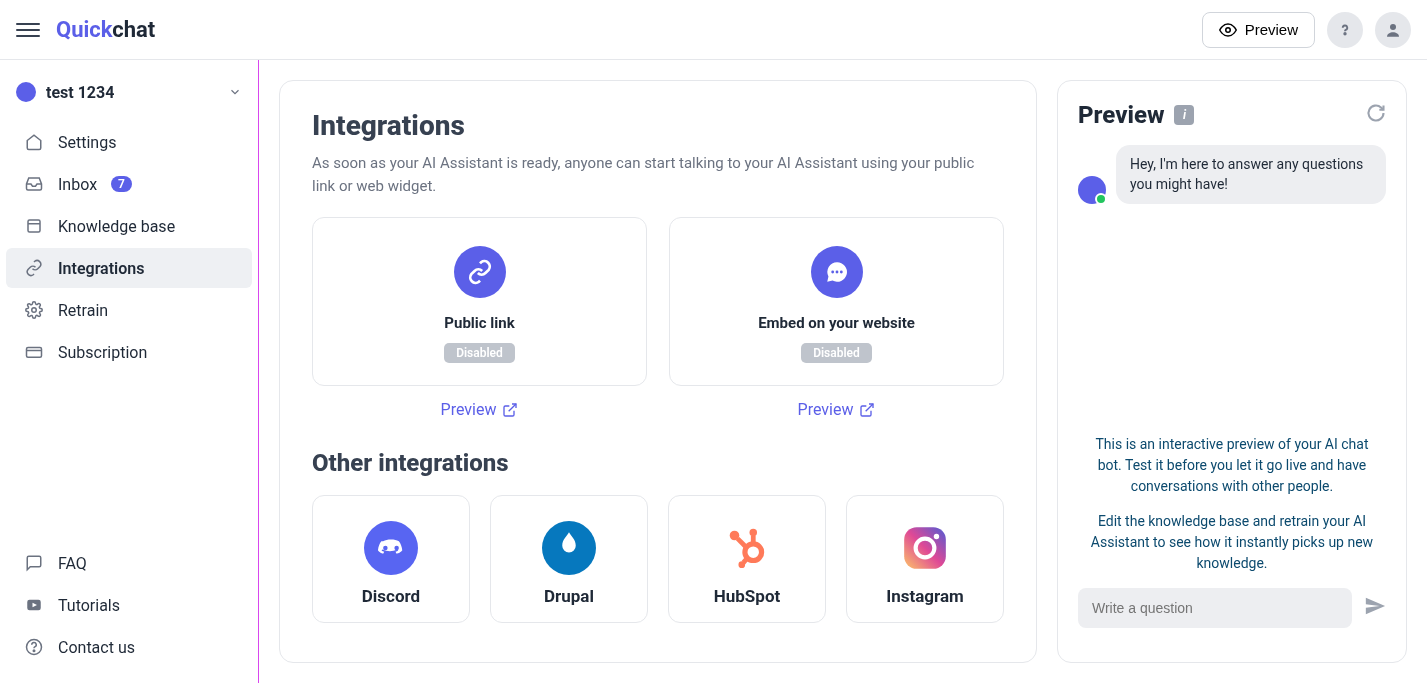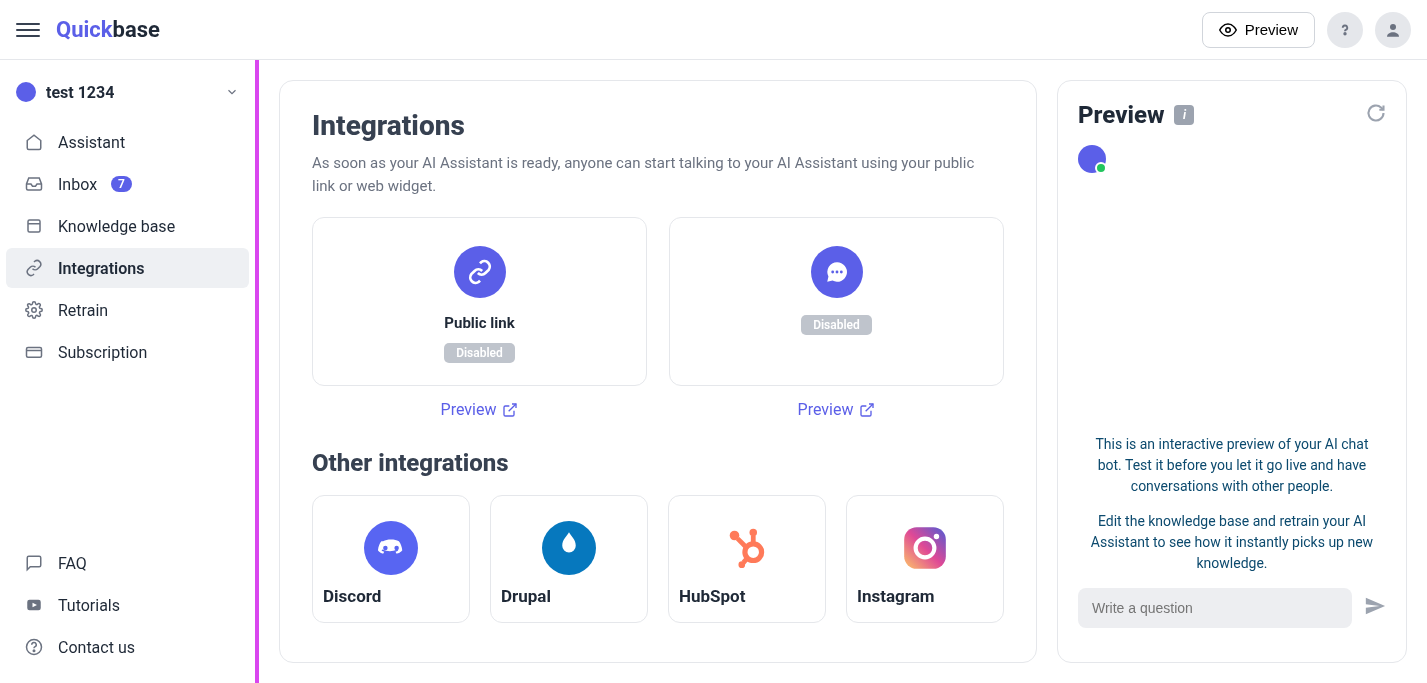--- a/index.html
+++ b/index.html
@@ -8,21 +8,21 @@
 .topbar-left { display:flex; align-items:center; gap:16px; }
 .hamburger { width:24px; height:24px; display:flex; flex-direction:column; justify-content:center; gap:4px; cursor:pointer; }
 .hamburger span { height:2px; background:#374151; border-radius:1px; }
 .logo { font-size:22px; font-weight:700; }
 .logo .q { color:#5b5fe8; }
 .logo .c { color:#1f2937; }
 .topbar-right { display:flex; align-items:center; gap:12px; }
 .preview-btn { display:flex; align-items:center; gap:8px; border:1px solid #d1d5db; border-radius:8px; padding:8px 16px; background:#fff; font-size:15px; font-weight:500; cursor:pointer; }
 .icon-btn { width:36px; height:36px; border-radius:50%; display:flex; align-items:center; justify-content:center; background:#e5e7eb; color:#6b7280; cursor:pointer; }
 .container { display:flex; height:calc(100% - 60px); }
-.sidebar { width:259px; border-right:4px solid #d946ef; padding-top:12px; display:flex; flex-direction:column; }
+.sidebar { width:259px; border-right:1px solid #d946ef; padding-top:12px; display:flex; flex-direction:column; }
 .org-select { display:flex; align-items:center; gap:10px; padding:10px 16px; cursor:pointer; }
 .org-dot { width:20px; height:20px; border-radius:50%; background:#5b5fe8; }
 .org-name { font-weight:700; font-size:16px; flex:1; }
 .chev { color:#6b7280; }
 .nav { margin-top:8px; flex:1; }
 .nav-item { display:flex; align-items:center; gap:14px; padding:10px 18px; font-size:16px; cursor:pointer; border-radius:6px; margin:2px 6px; color:#1f2937; }
 .nav-item.active { background:#eef0f3; font-weight:600; }
 .nav-item .nicon { width:20px; height:20px; color:#6b7280; display:flex; align-items:center; justify-content:center; }
 .badge { background:#5b5fe8; color:#fff; border-radius:10px; font-size:12px; padding:1px 7px; font-weight:600; }
 .nav-bottom { margin-bottom:14px; }
@@ -36,21 +36,21 @@
 .toggle::after { content:''; position:absolute; width:20px; height:20px; background:#fff; border-radius:50%; top:3px; left:3px; box-shadow:0 1px 3px rgba(0,0,0,.2); }
 .card-row { display:flex; gap:22px; margin-bottom:14px; }
 .int-card { flex:1; border:1px solid #e5e7eb; border-radius:12px; padding:28px 20px 22px; text-align:center; }
 .int-icon { width:52px; height:52px; border-radius:50%; background:#5b5fe8; margin:0 auto 16px; display:flex; align-items:center; justify-content:center; color:#fff; }
 .int-title { font-size:15px; font-weight:700; margin-bottom:10px; }
 .disabled-pill { display:inline-block; background:#bfc4cc; color:#fff; font-size:12px; font-weight:600; padding:3px 12px; border-radius:5px; }
 .preview-link-row { display:flex; gap:22px; margin-bottom:30px; }
 .preview-link { flex:1; text-align:center; color:#5b5fe8; font-size:16px; cursor:pointer; display:flex; justify-content:center; align-items:center; gap:6px; }
 .h2 { font-size:24px; font-weight:800; color:#374151; margin-bottom:18px; }
 .other-grid { display:flex; gap:20px; }
-.other-card { flex:1; border:1px solid #e5e7eb; border-radius:12px; padding:24px 10px 16px; }
+.other-card { flex:1; border:1px solid #e5e7eb; border-radius:12px; padding:24px 10px 16px; text-align:center; }
 .other-icon { width:56px; height:56px; margin:0 auto 10px; display:flex; align-items:center; justify-content:center; }
 .other-title { font-weight:700; font-size:17px; }
 .preview-panel { width:350px; border:1px solid #e5e7eb; border-radius:14px; padding:20px; display:flex; flex-direction:column; }
 .pv-head { display:flex; align-items:center; gap:10px; margin-bottom:16px; }
 .pv-title { font-size:24px; font-weight:800; }
 .pv-info { width:20px; height:20px; background:#9ca3af; color:#fff; border-radius:4px; display:flex; align-items:center; justify-content:center; font-size:12px; font-weight:700; font-style:italic; }
 .pv-reload { margin-left:auto; color:#9ca3af; cursor:pointer; }
 .msg-row { display:flex; gap:10px; align-items:flex-end; margin-bottom:20px; }
 .msg-avatar { width:28px; height:28px; border-radius:50%; background:#5b5fe8; position:relative; flex-shrink:0; }
 .msg-avatar::after { content:''; position:absolute; width:8px; height:8px; background:#22c55e; border:2px solid #fff; border-radius:50%; bottom:-1px; right:-1px; }
@@ -66,21 +66,21 @@
 </head>
 <body>
 
 <div class="topbar">
   <div class="topbar-left">
     <div class="hamburger">
         <span></span>
         <span></span>
         <span></span>
       </div>
-    <div class="logo"><span class="q">Quick</span><span class="c">base</span></div>
+    <div class="logo"><span class="q">Quick</span><span class="c">chat</span></div>
   </div>
   <div class="topbar-right">
     <button class="preview-btn">
       <svg width="18" height="18" viewBox="0 0 24 24" fill="none" stroke="currentColor" stroke-width="2">
           <path d="M1 12s4-8 11-8 11 8 11 8-4 8-11 8-11-8-11-8z"></path>
           <circle cx="12" cy="12" r="3"></circle>
         </svg>
       <span>Preview</span>
     </button>
     <div class="icon-btn">
@@ -107,21 +107,21 @@
           <polyline points="6 9 12 15 18 9"></polyline>
         </svg>
     </div>
     <nav class="nav">
       <div class="nav-item">
           <span class="nicon">
             <svg width="18" height="18" viewBox="0 0 24 24" fill="none" stroke="currentColor" stroke-width="2">
               <path d="M3 10l9-7 9 7v10a2 2 0 0 1-2 2H5a2 2 0 0 1-2-2z"></path>
             </svg>
           </span>
-          <span>Assistant</span>
+          <span>Settings</span>
         </div>
       <div class="nav-item">
           <span class="nicon">
             <svg width="18" height="18" viewBox="0 0 24 24" fill="none" stroke="currentColor" stroke-width="2">
               <path d="M22 12h-6l-2 3h-4l-2-3H2"></path>
               <path d="M5 4h14l3 8v6a2 2 0 0 1-2 2H4a2 2 0 0 1-2-2v-6z"></path>
             </svg>
           </span>
           <span>Inbox</span>
           <span class="badge">7</span>
@@ -212,20 +212,21 @@
         <div class="int-card">
           <div class="int-icon">
               <svg width="26" height="26" viewBox="0 0 24 24" fill="currentColor">
                 <path d="M12 2a10 10 0 0 0-8.8 14.7L2 22l5.4-1.2A10 10 0 1 0 12 2z" fill="#fff" opacity="0"></path>
                 <path d="M12 3a9 9 0 0 0-7.9 13.2L3 21l4.9-1.1A9 9 0 1 0 12 3z" fill="#fff"></path>
                 <circle cx="8" cy="12" r="1.3" fill="#5b5fe8"></circle>
                 <circle cx="12" cy="12" r="1.3" fill="#5b5fe8"></circle>
                 <circle cx="16" cy="12" r="1.3" fill="#5b5fe8"></circle>
               </svg>
             </div>
+          <div class="int-title">Embed on your website</div>
           <span class="disabled-pill">Disabled</span>
         </div>
       </div>
       <div class="preview-link-row">
         <div class="preview-link">
             <span>Preview</span>
             <svg width="16" height="16" viewBox="0 0 24 24" fill="none" stroke="currentColor" stroke-width="2">
               <path d="M18 13v6a2 2 0 0 1-2 2H5a2 2 0 0 1-2-2V8a2 2 0 0 1 2-2h6"></path>
               <polyline points="15 3 21 3 21 9"></polyline>
               <line x1="10" y1="14" x2="21" y2="3"></line>
@@ -300,20 +301,21 @@
       <div class="pv-head">
         <span class="pv-title">Preview</span>
         <span class="pv-info">i</span>
         <span class="pv-reload"><svg width="20" height="20" viewBox="0 0 24 24" fill="none" stroke="currentColor" stroke-width="2.5">
               <path d="M21 12a9 9 0 1 1-3-6.7L21 8"></path>
               <polyline points="21 3 21 8 16 8"></polyline>
             </svg></span>
       </div>
       <div class="msg-row">
         <div class="msg-avatar"></div>
+        <div class="msg-bubble">Hey, I'm here to answer any questions you might have!</div>
       </div>
       <div class="pv-hint">
         <p>This is an interactive preview of your AI chat bot. Test it before you let it go live and have conversations with other people.</p>
         <p>Edit the knowledge base and retrain your AI Assistant to see how it instantly picks up new knowledge.</p>
       </div>
       <div class="pv-bottom">
         <div class="input-row">
           <input class="q-input" placeholder="Write a question" style="">
           <span class="send-icon"><svg width="22" height="22" viewBox="0 0 24 24" fill="currentColor">
                 <path d="M2 21l21-9L2 3v7l15 2-15 2z"></path>

